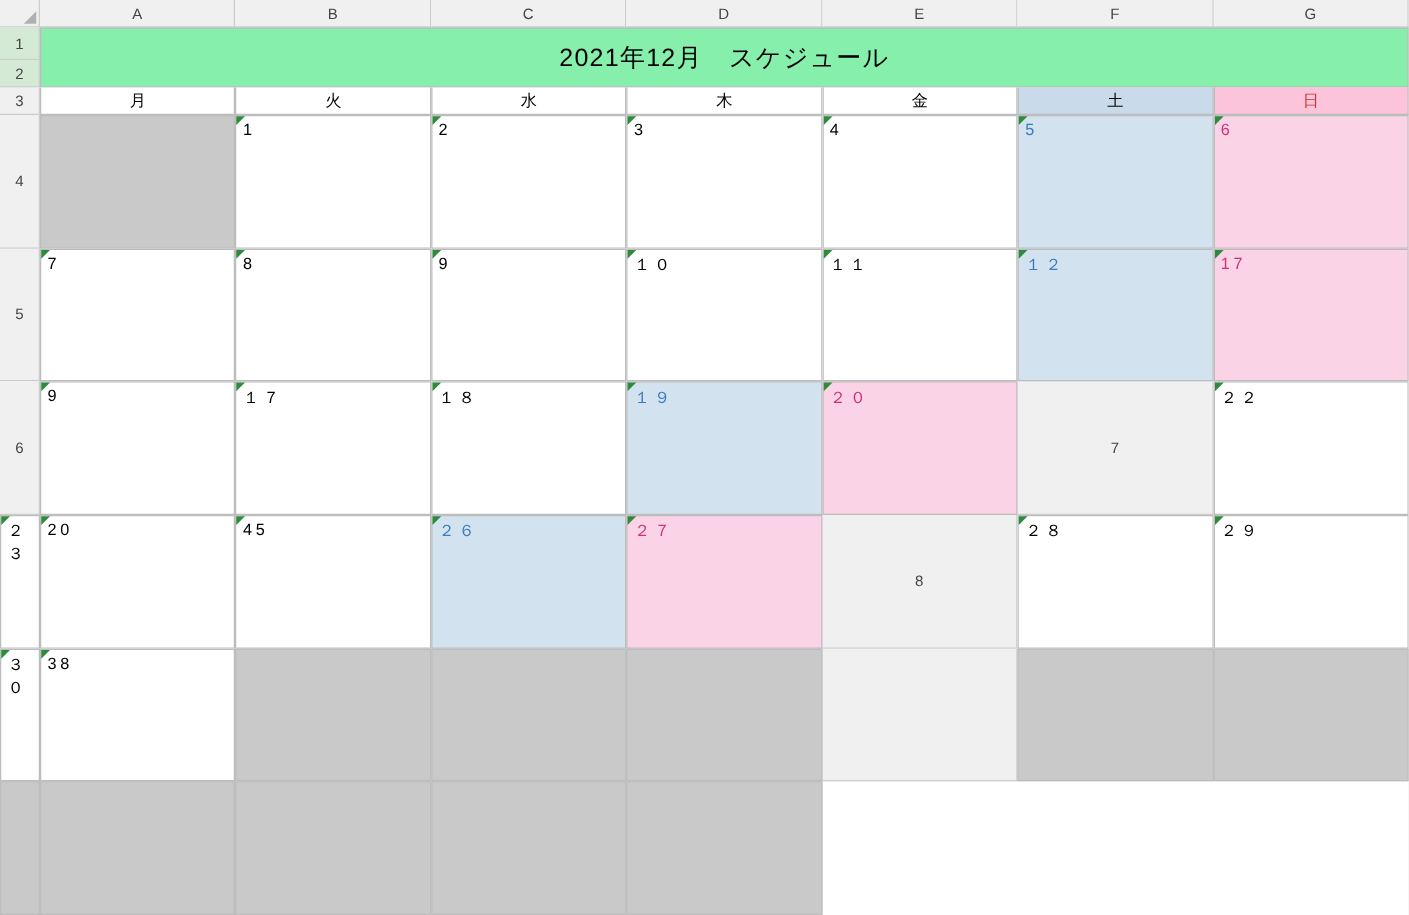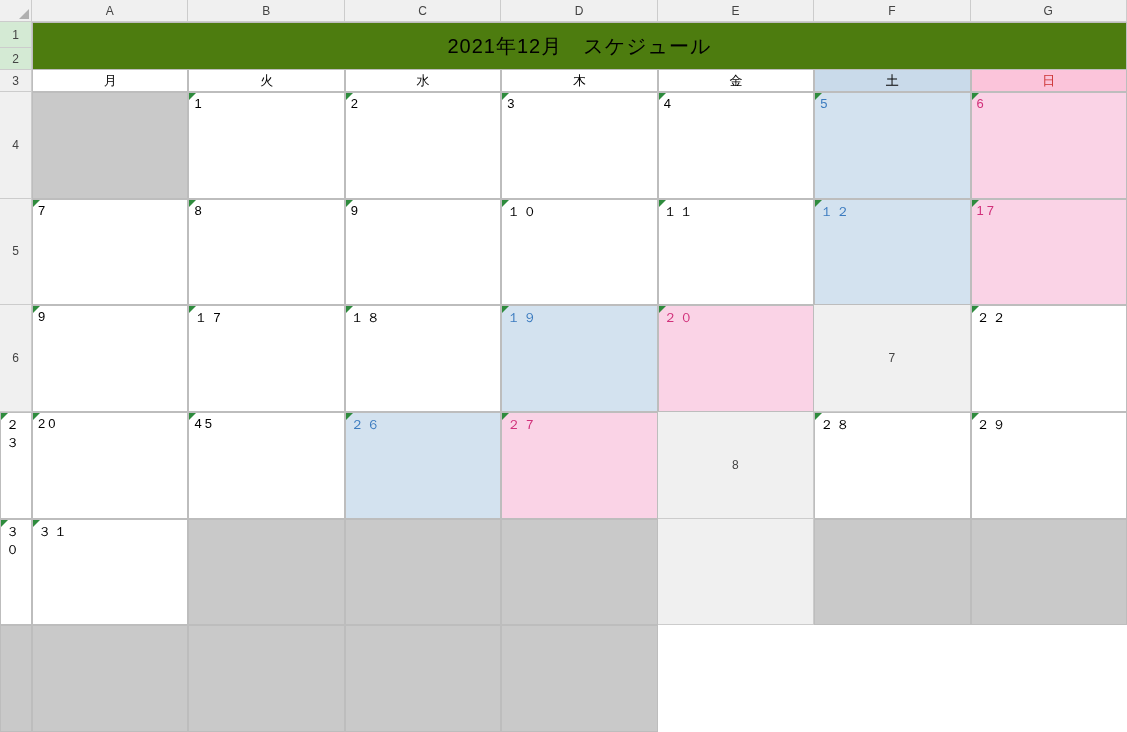--- a/index.html
+++ b/index.html
@@ -51,21 +51,21 @@
   display: flex;
   align-items: center;
   justify-content: center;
 }
 .rowhdr.sel {
   background: #d4ead4;
 }
 .title {
   grid-column: 2 / span 7;
   grid-row: 2 / span 2;
-  background: #4d7c0f;
+  background: #86efac;
   border: 1px solid #bdbdbd;
   text-align: center;
   font-size: 20px;
   display: flex;
   align-items: center;
   justify-content: center;
   letter-spacing: 1px;
 }
 .dayhdr {
   background: #fff;
@@ -150,21 +150,21 @@
     <div class="cell "><span class="tri"></span><span>２２</span></div>
     <div class="cell "><span class="tri"></span><span>２３</span></div>
     <div class="cell "><span class="tri"></span><span>20</span></div>
     <div class="cell "><span class="tri"></span><span>45</span></div>
     <div class="cell sat"><span class="tri"></span><span>２６</span></div>
     <div class="cell sun"><span class="tri"></span><span>２７</span></div>
     <div class="rowhdr">8</div>
     <div class="cell "><span class="tri"></span><span>２８</span></div>
     <div class="cell "><span class="tri"></span><span>２９</span></div>
     <div class="cell "><span class="tri"></span><span>３０</span></div>
-    <div class="cell "><span class="tri"></span><span>３１</span></div>
+    <div class="cell "><span class="tri"></span><span>38</span></div>
     <div class="cell grey"><span></span></div>
     <div class="cell grey"><span></span></div>
     <div class="cell grey"><span></span></div>
     <div class="rowhdr"></div>
     <div class="cell grey row9cell"><span></span></div>
     <div class="cell grey row9cell"><span></span></div>
     <div class="cell grey row9cell"><span></span></div>
     <div class="cell grey row9cell"><span></span></div>
     <div class="cell grey row9cell"><span></span></div>
     <div class="cell grey row9cell"><span></span></div>

